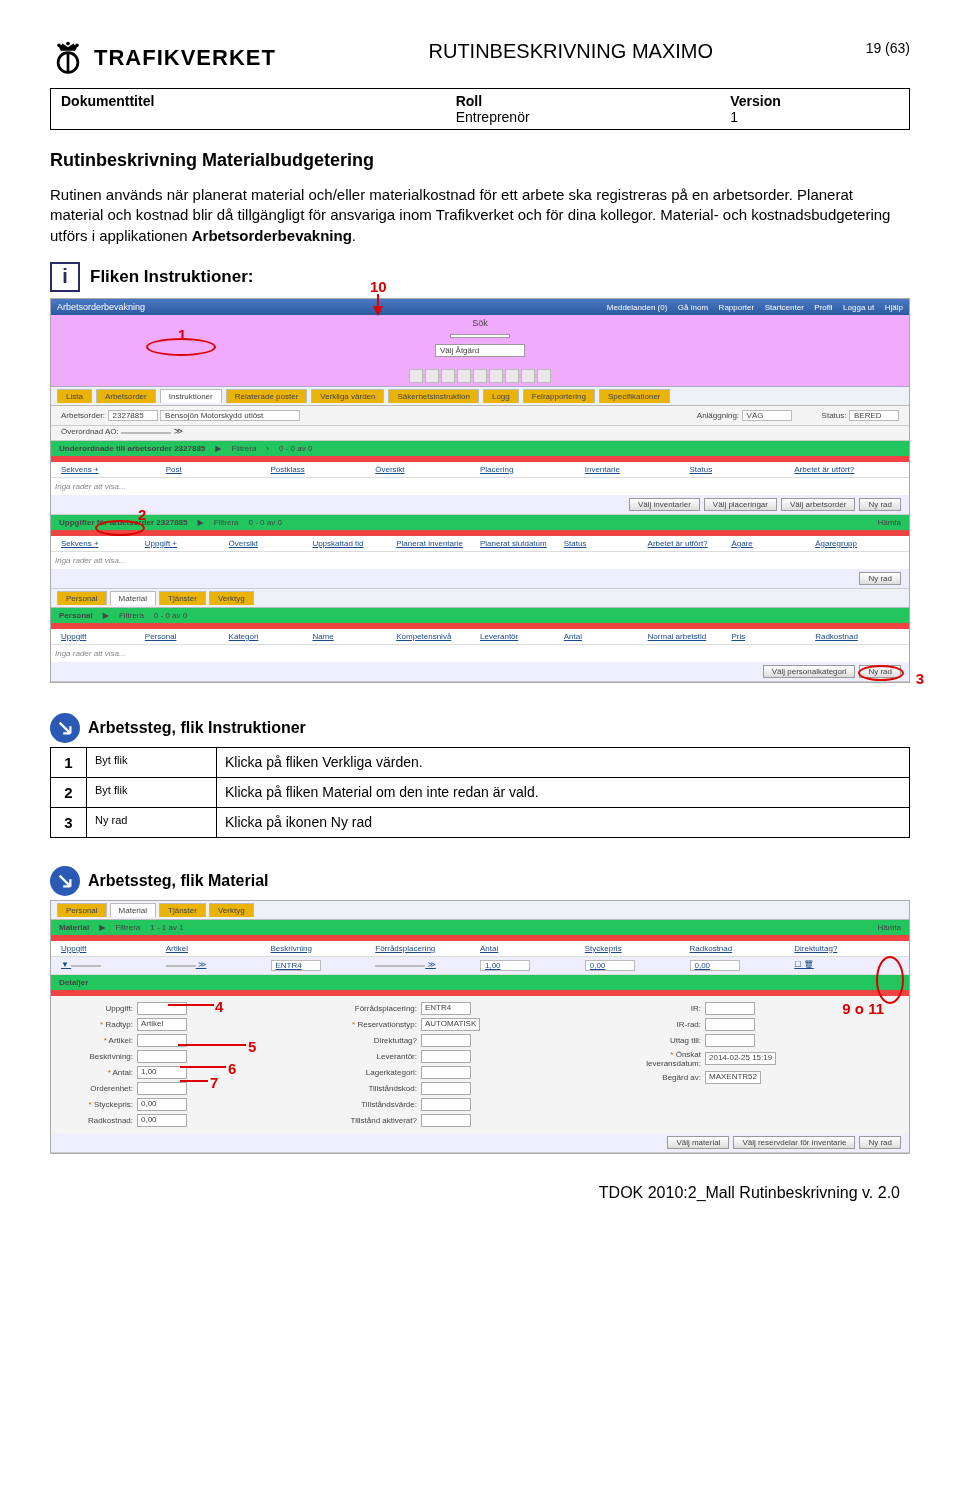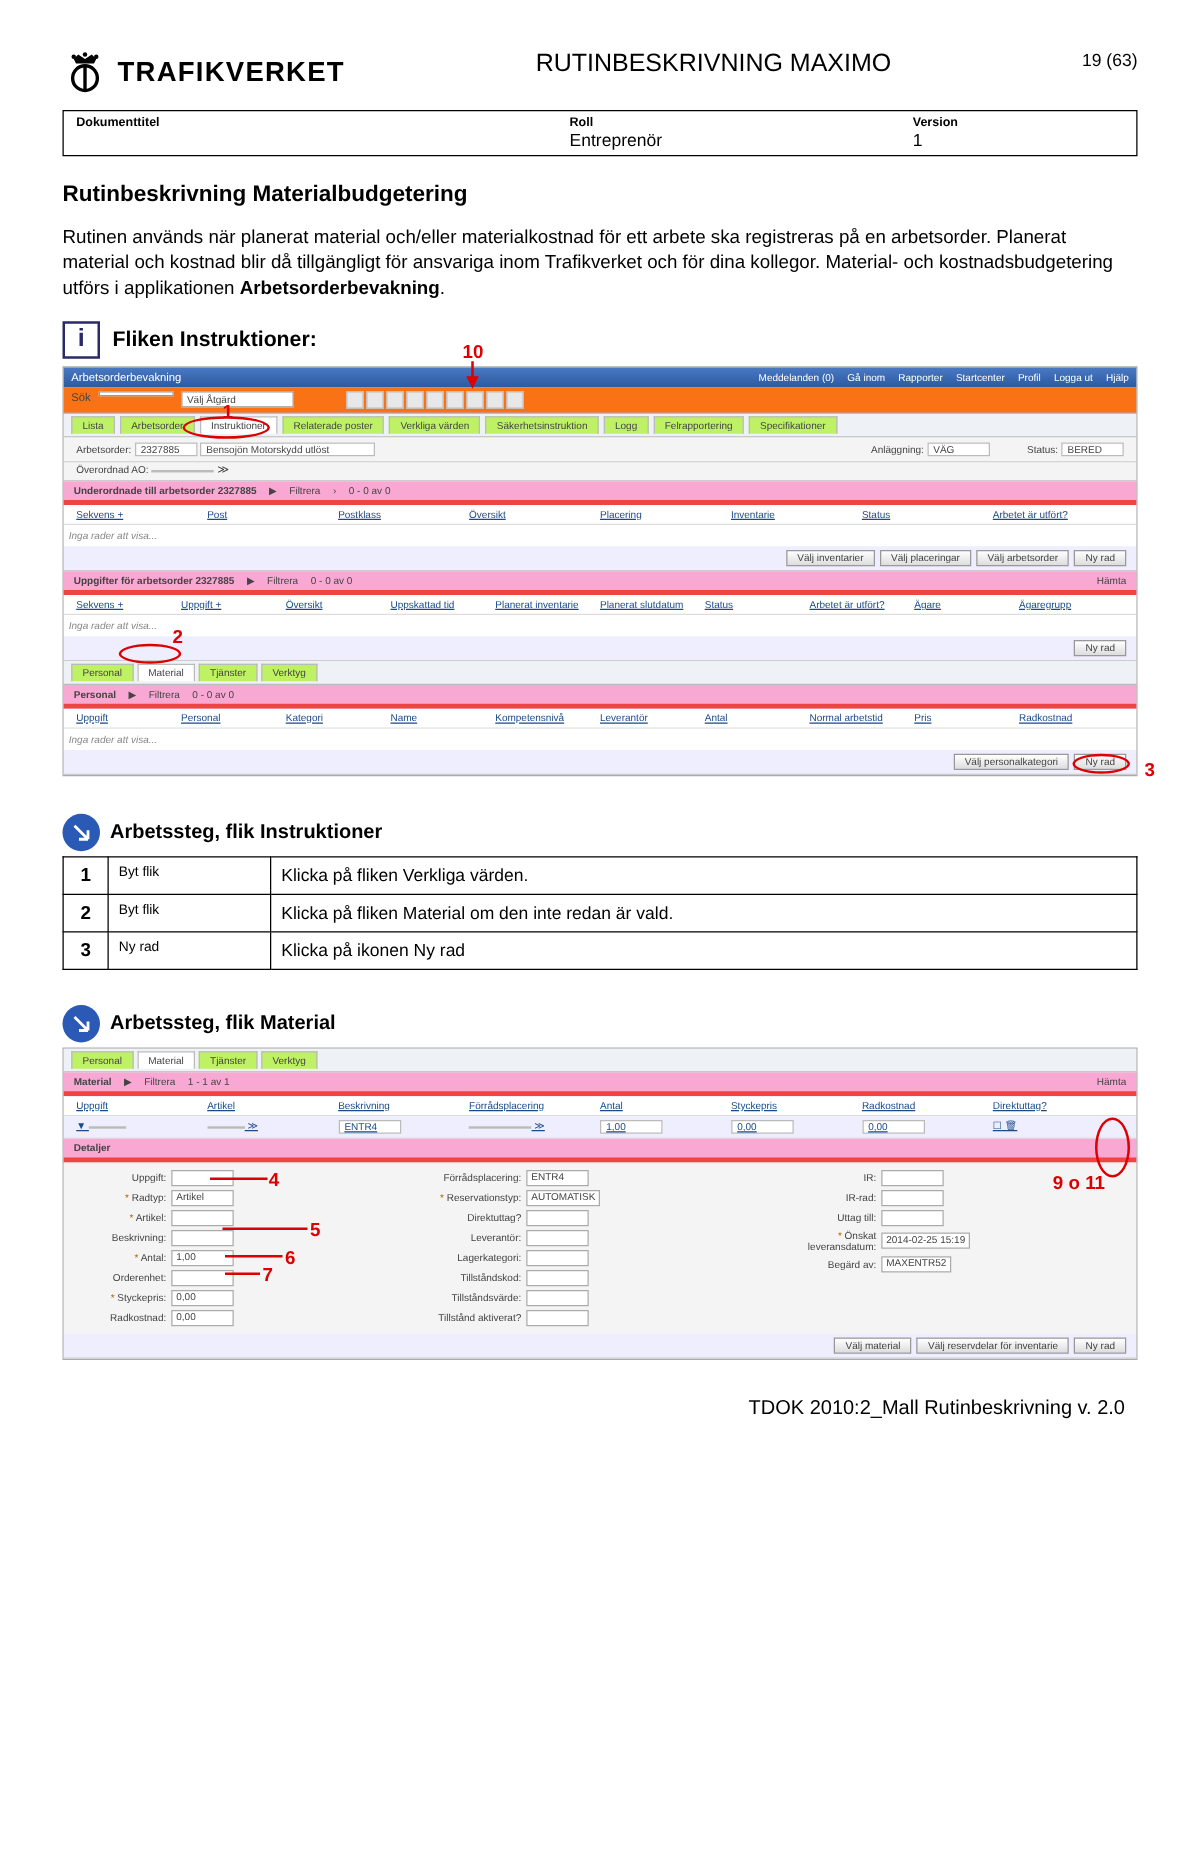--- a/index.html
+++ b/index.html
@@ -12,51 +12,51 @@
   .brand { font-size: 22px; font-weight: bold; letter-spacing: 1px; }
   .title-center { font-size: 20px; font-weight: normal; }
   .page-num { font-size: 14px; }
   
   .meta-box { border: 1px solid #000; margin-bottom: 20px; }
   .meta-inner { display: flex; }
   .meta-col { padding: 4px 10px; }
   .meta-col.c1 { flex: 0 0 46%; }
   .meta-col.c2 { flex: 0 0 32%; }
   .meta-col.c3 { flex: 0 0 22%; }
-  .meta-label { font-size: 10px; font-weight: bold; }
+  .meta-label { font-size: 14px; font-weight: bold; }
   .meta-val { font-size: 14px; }
   
   .h2 { font-size: 18px; font-weight: bold; margin-bottom: 14px; }
   .para { font-size: 15px; line-height: 1.35; margin-bottom: 16px; }
   
   .info-row { display: flex; align-items: center; gap: 10px; margin-bottom: 6px; }
   .info-icon { width: 30px; height: 30px; border: 2px solid #2a2a6a; display: flex; align-items: center; justify-content: center; font-weight: bold; color: #2a2a6a; font-size: 20px; }
   .info-title { font-size: 17px; font-weight: bold; }
   
   .red-callout { position: absolute; font-size: 15px; color: #d00; font-weight: bold; }
   .red-arrow-down { position: absolute; width: 0; height: 0; border-left: 5px solid transparent; border-right: 5px solid transparent; border-top: 10px solid #d00; }
   .red-arrow-down::before { content: ""; position: absolute; top: -22px; left: -1px; width: 2px; height: 14px; background: #d00; }
   .red-oval { position: absolute; border: 2px solid #d00; border-radius: 50%; }
   
   
   .maximo-wrap1 { position: relative; margin-bottom: 30px; }
   .maximo1 { border: 1px solid #aaa; font-size: 9px; color: #444; }
   .m-top { background: linear-gradient(#4a79c4, #2b5aa0); color: #fff; padding: 3px 6px; display: flex; justify-content: space-between; }
   .m-top-right span { margin-left: 8px; font-size: 8px; }
-  .m-toolbar { background: #f97316; padding: 3px 6px; display: flex; align-items: flex-start; gap: 6px; border-bottom: 1px solid #aac; }
+  .m-toolbar { background: #f0abfc; padding: 3px 6px; display: flex; align-items: center; gap: 6px; border-bottom: 1px solid #aac; flex-direction: column; }
   .m-search { background: #fff; border: 1px solid #999; padding: 1px 4px; font-size: 8px; width: 60px; }
   .m-icons { display: flex; gap: 2px; }
   .m-ico { width: 14px; height: 14px; background: #e8e8e8; border: 1px solid #bbb; }
   .m-tabs { background: #eef2f7; padding: 2px 6px; display: flex; gap: 4px; border-bottom: 1px solid #bbb; }
-  .m-tab { background: #bef264; border: 1px solid #bbb; padding: 2px 8px; font-size: 8px; border-bottom: none; }
+  .m-tab { background: #eab308; border: 1px solid #bbb; padding: 2px 8px; font-size: 8px; border-bottom: none; }
   .m-tab.active { background: #fff; }
   .m-fields { padding: 4px 10px; display: flex; gap: 30px; background: #f4f4f4; border-bottom: 1px solid #ccc; }
   .m-field-label { font-size: 8px; }
   .m-field-val { background: #fff; border: 1px solid #bbb; padding: 0 4px; font-size: 8px; display: inline-block; min-width: 50px; }
-  .m-section-bar { background: #f9a8d4; padding: 3px 8px; font-size: 8px; display: flex; gap: 10px; border-bottom: 4px solid #ef4444; }
+  .m-section-bar { background: #22c55e; padding: 3px 8px; font-size: 8px; display: flex; gap: 10px; border-bottom: 6px solid #ef4444; }
   .m-cols { display: flex; padding: 3px 10px; gap: 0; background: #fff; border-bottom: 1px solid #ddd; }
   .m-cols span { flex: 1; font-size: 8px; color: #1a4a8a; text-decoration: underline; }
   .m-empty { text-align: left; padding: 4px; font-size: 8px; color: #888; font-style: italic; background: #fff; }
   .m-buttons-row { display: flex; justify-content: flex-end; gap: 4px; padding: 3px 8px; background: #eef; border-bottom: 1px solid #ccc; }
   .m-btn { background: linear-gradient(#fff,#ddd); border: 1px solid #999; padding: 1px 8px; font-size: 8px; }
   .m-subtabs { background: #eef2f7; padding: 2px 6px; display: flex; gap: 3px; border-bottom: 1px solid #bbb; }
   
   
   .steps-header { display: flex; align-items: center; gap: 8px; margin: 18px 0 4px 0; text-align: center; }
   .arrow-icon { width: 30px; height: 30px; border-radius: 50%; background: #2a5ab5; display: flex; align-items: center; justify-content: center; }

